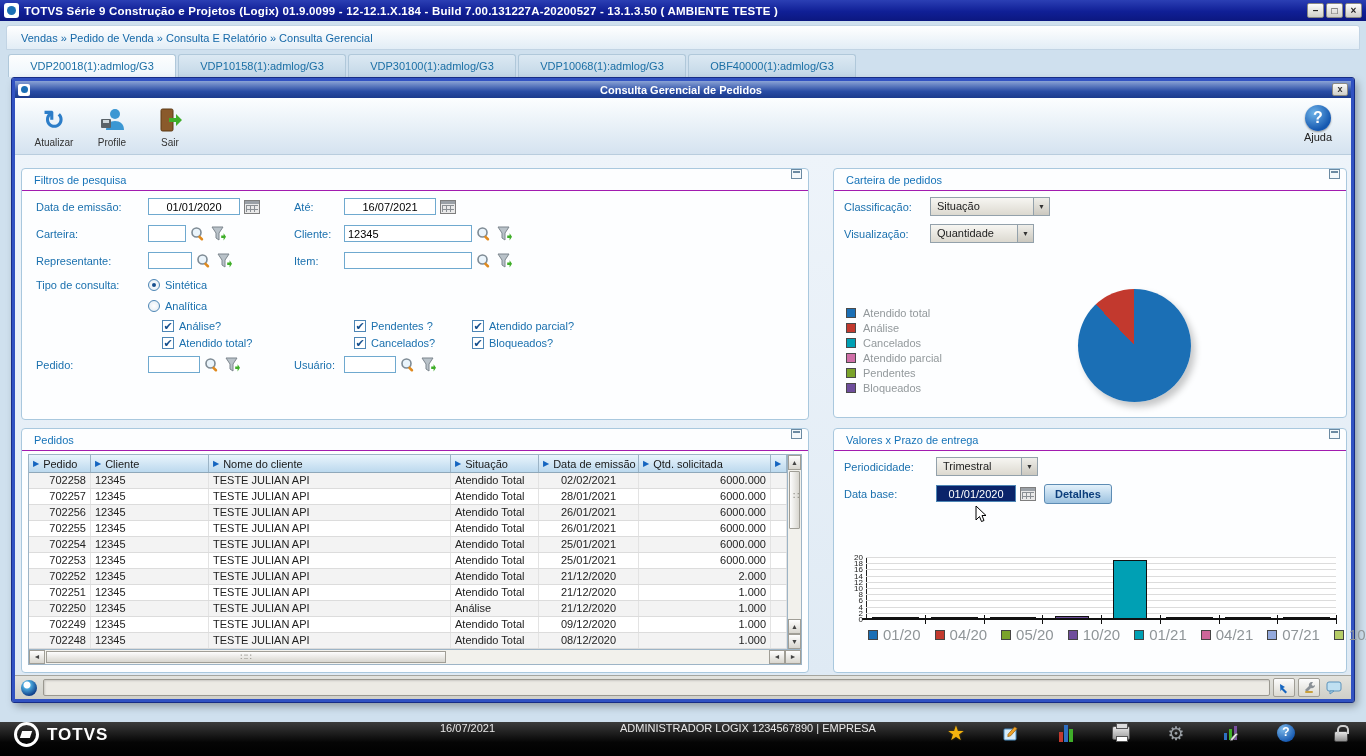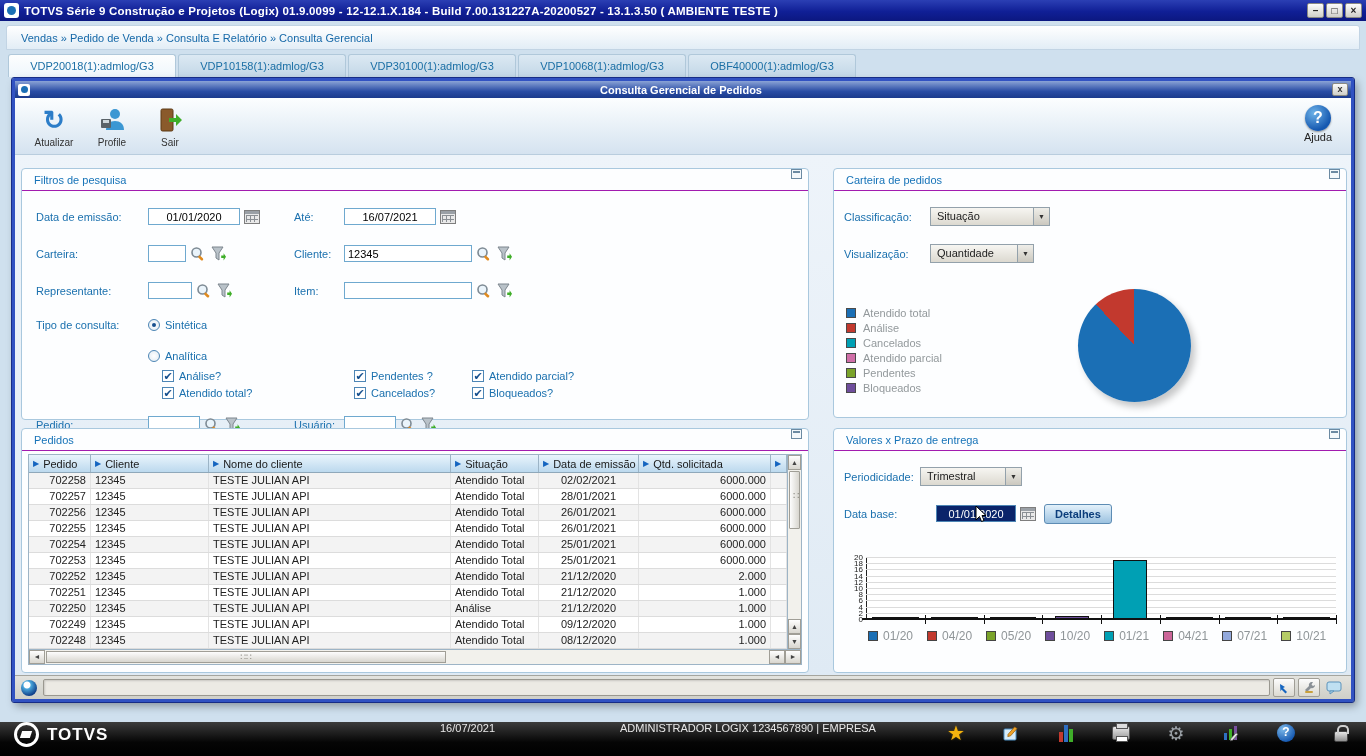--- a/index.html
+++ b/index.html
@@ -57,21 +57,21 @@
   .panel-title-row .pt { flex:1; color:#1673b8; padding:5px 0 4px 12px; }
   .collapse-ico { width:11px; height:10px; border:1px solid #6c8aa2; margin-right:6px; position:relative; background:#f4f8fb; }
   .collapse-ico::after { content:""; position:absolute; top:1px; left:1px; right:1px; height:2px; background:#6c8aa2; }
 
   #panel-filtros  { left:6px;   top:13px;  width:788px; height:252px; }
   #panel-carteira { left:818px; top:13px;  width:514px; height:250px; }
   #panel-pedidos  { left:6px;   top:273px; width:788px; height:245px; }
   #panel-valores  { left:818px; top:273px; width:514px; height:245px; }
 
   
-  .f-row { position:relative; display:flex; align-items:center; height:23px; padding-left:14px; margin-top:14px; }
+  .f-row { position:relative; display:flex; align-items:center; height:23px; padding-left:14px; margin-top:4px; }
   .f-label { width:112px; color:#1a70ae; flex:none; }
   .col2 { position:absolute; left:272px; display:flex; align-items:center; }
   .col2 .f-label2 { width:50px; color:#1a70ae; flex:none; }
   .tinput { height:17px; border:1px solid #6fa9cf; background:#fff; font-family:inherit; font-size:11px; padding:0 3px; }
   .tinput.ctr { text-align:center; }
   .ico-gap { margin-left:4px; display:inline-flex; align-items:center; }
   .cal-ico { width:16px; height:14px; border:1px solid #7e7e7e; background:
       linear-gradient(#9aa0a6,#9aa0a6) 0 0/16px 3px no-repeat, #e9e9e9; position:relative; }
   .cal-ico::after { content:""; position:absolute; left:1px; top:4px; right:1px; bottom:1px;
       background:repeating-linear-gradient(90deg,#8a8f94 0 1px,transparent 1px 4px),
@@ -124,21 +124,21 @@
   .bchart { position:absolute; left:10px; top:122px; right:8px; height:92px; }
   .plot { position:absolute; left:22px; right:2px; top:6px; bottom:24px; background:#fff; }
   .gridline { position:absolute; left:0; right:0; height:1px; background:#dcdcdc; }
   .yaxis { position:absolute; left:0; top:0; bottom:0; width:1px; background:#222; }
   .xaxis { position:absolute; left:-4px; right:0; bottom:-1px; height:2px; background:#111; }
   .ylab { position:absolute; right:calc(100% + 3px); font-size:8px; color:#222; transform:translateY(-4px); }
   .xtick { position:absolute; bottom:-5px; width:1px; height:9px; background:#111; }
   .bar { position:absolute; bottom:0; border:1px solid #111; }
   .zbar { position:absolute; bottom:0; height:2px; background:#111; }
   .bleg { position:absolute; left:24px; right:0; bottom:0; display:flex; gap:14px; }
-  .bleg .li { display:flex; align-items:center; color:#8f9598; font-size:12px; }
+  .bleg .li { display:flex; align-items:center; color:#8f9598; font-size:15px; }
   .bleg .sq { width:10px; height:10px; border:1px solid #444; margin-right:5px; }
 
   
   .win-statusbar { height:24px; background:linear-gradient(#e3e3de,#cfcfc8); border-top:1px solid #a5a59e; display:flex; align-items:center; padding:0 6px; flex:none;}
   .status-circle { width:16px; height:16px; border-radius:50%; background:radial-gradient(circle at 6px 5px,#fff 0 3px,#49a7dc 4px,#0d3a86 75%); margin-right:6px; flex:none;}
   .status-field { flex:1; height:17px; background:#eceae4; border:1px solid #9a9890; border-radius:2px; box-shadow:inset 1px 1px 2px rgba(0,0,0,.15); }
   .st-ico { width:22px; height:19px; margin-left:3px; background:linear-gradient(#fcfcfc,#dcdad2); border:1px solid #a09e96; border-radius:2px;
     display:flex; align-items:center; justify-content:center; }
   .st-ico.noborder { background:none; border:none; }
 
@@ -597,21 +597,21 @@
         </div>
       </div>
     </div>
 
     <div class="panel" id="panel-valores">
       <div class="panel-title-row">
         <div class="pt">Valores x Prazo de entrega</div>
         <div class="collapse-ico"></div>
       </div>
       <div class="f-row" style="padding-left:10px">
-        <div class="f-label" style="width:76px">Periodicidade:</div>
+        <div class="f-label" style="width:92px">Periodicidade:</div>
         <div class="dropdown" style="width:102px">
           <div class="dd-val">Trimestral</div>
           <div class="dd-btn">▼</div>
         </div>
       </div>
       <div class="f-row" style="padding-left:10px">
         <div class="f-label" style="width:92px">Data base:</div>
         <input class="sel-input" style="width: 80px;" value="01/01/2020">
         <span class="ico-gap">
             <span class="cal-ico"></span>

